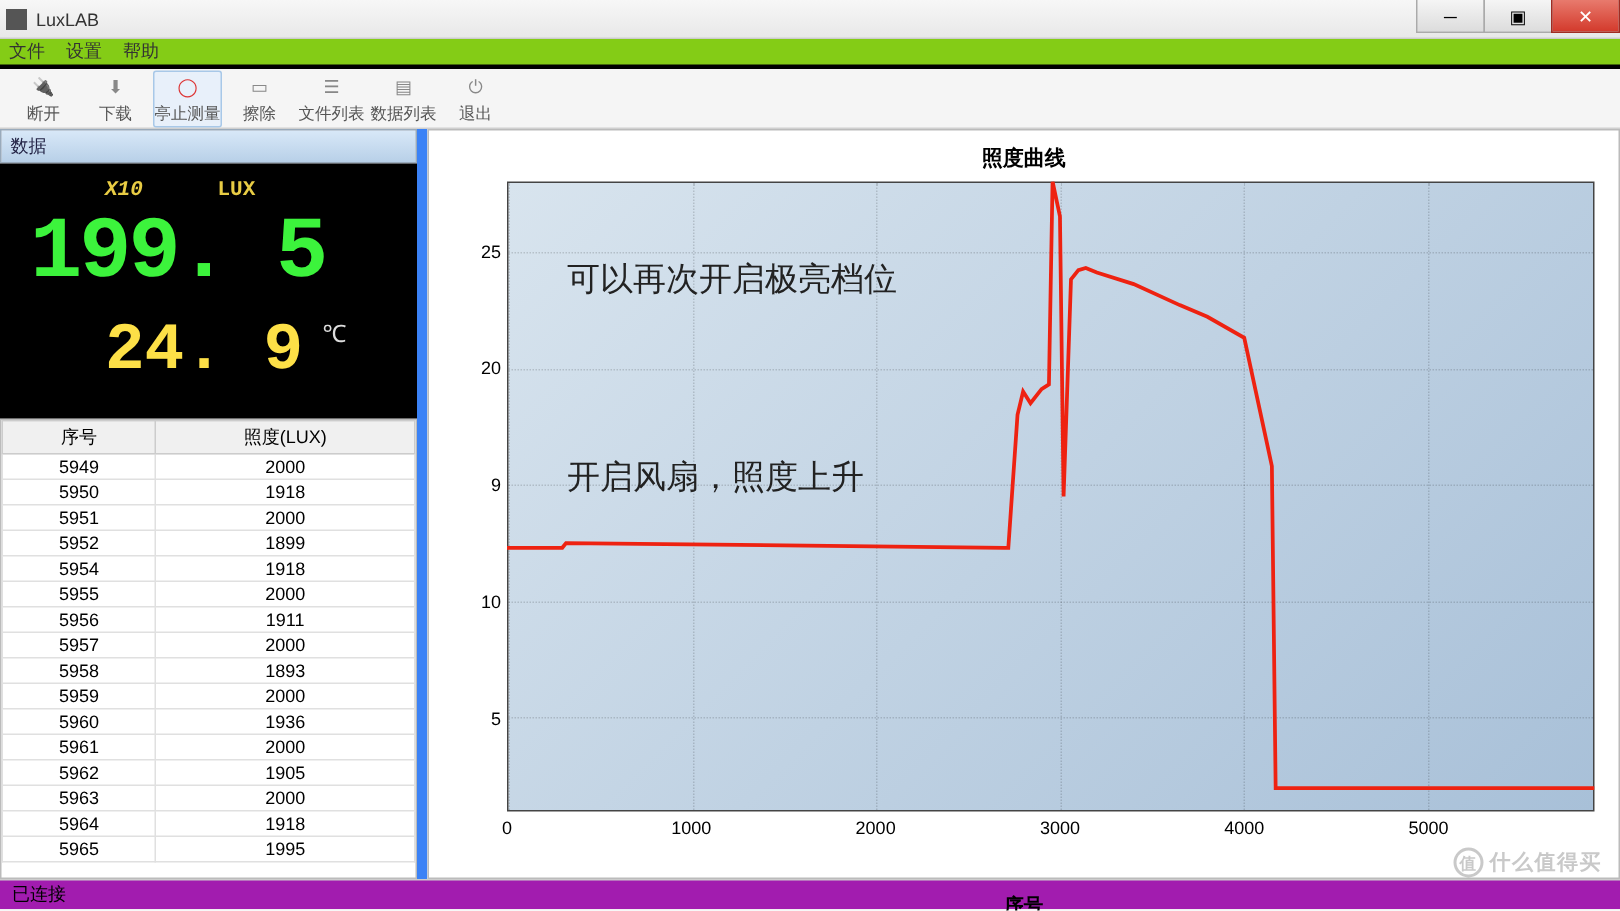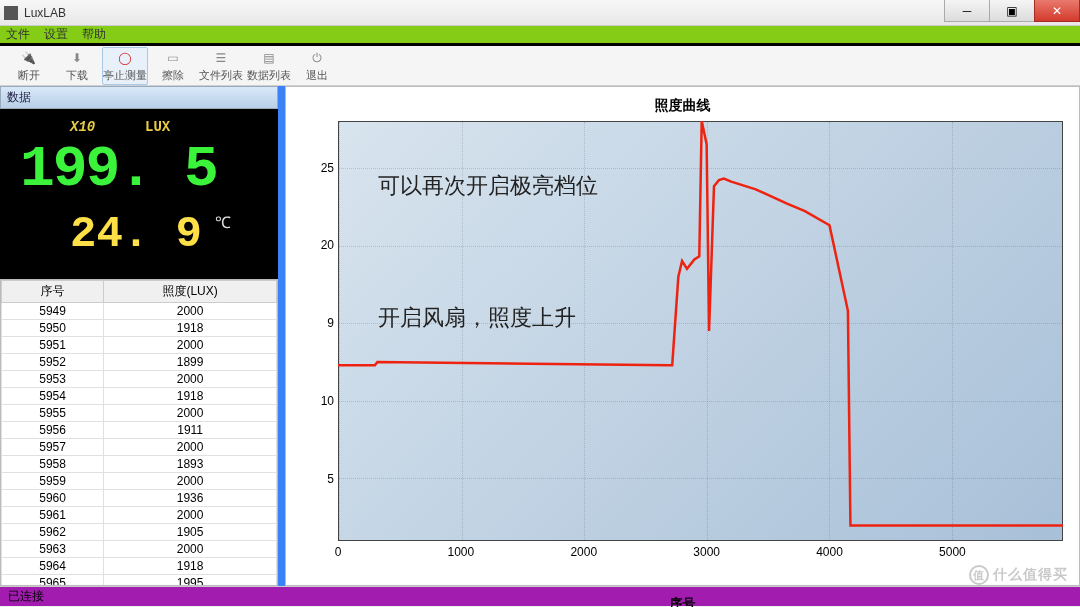--- a/index.html
+++ b/index.html
@@ -147,24 +147,20 @@
               <td>5950</td>
               <td>1918</td>
             </tr>
             <tr>
               <td>5951</td>
               <td>2000</td>
             </tr>
             <tr>
               <td>5952</td>
               <td>1899</td>
-            </tr>
-            <tr>
-              <td>5953</td>
-              <td>2000</td>
             </tr>
             <tr>
               <td>5954</td>
               <td>1918</td>
             </tr>
             <tr>
               <td>5955</td>
               <td>2000</td>
             </tr>
             <tr>

